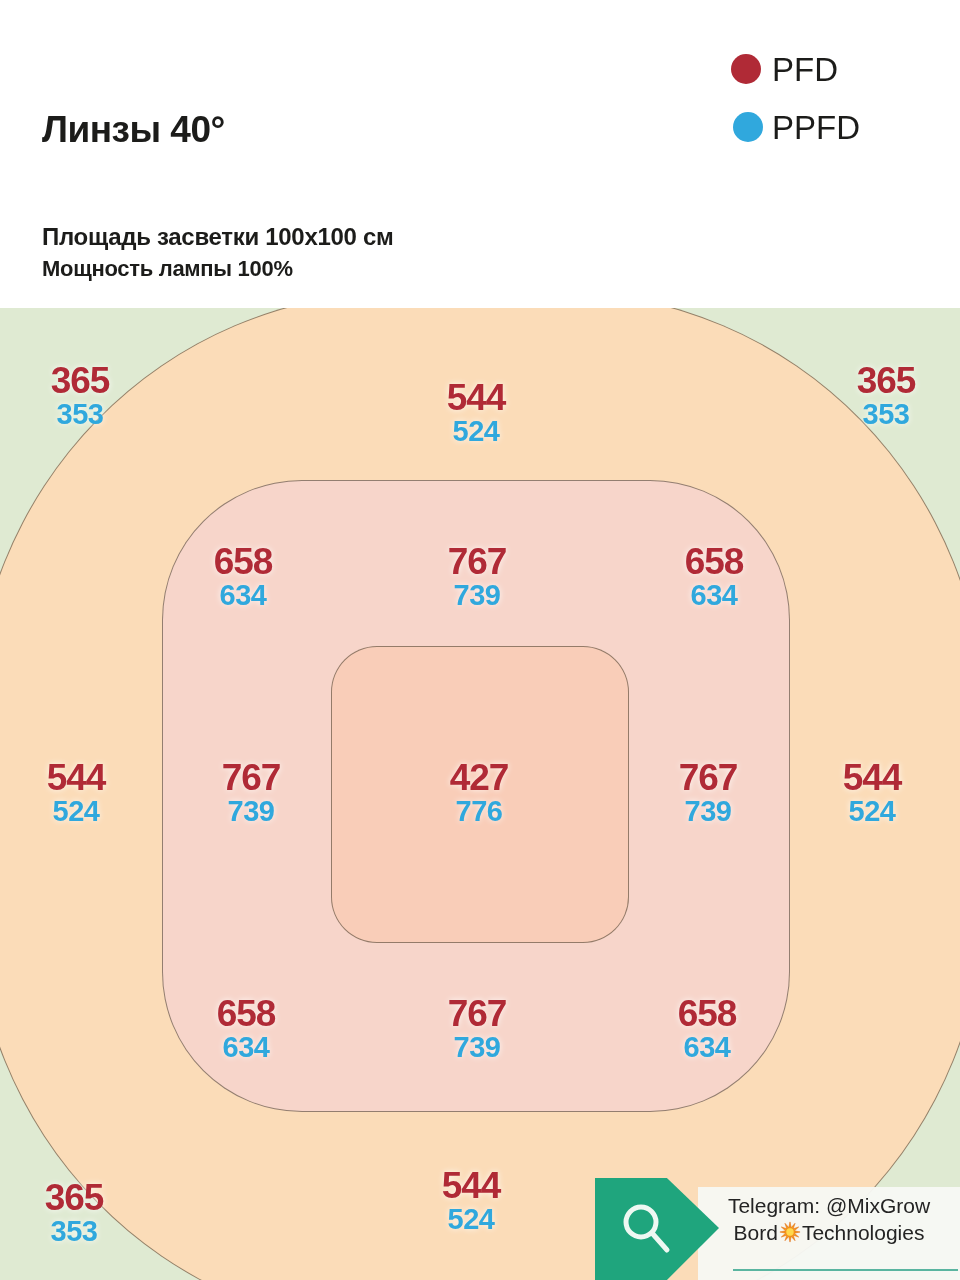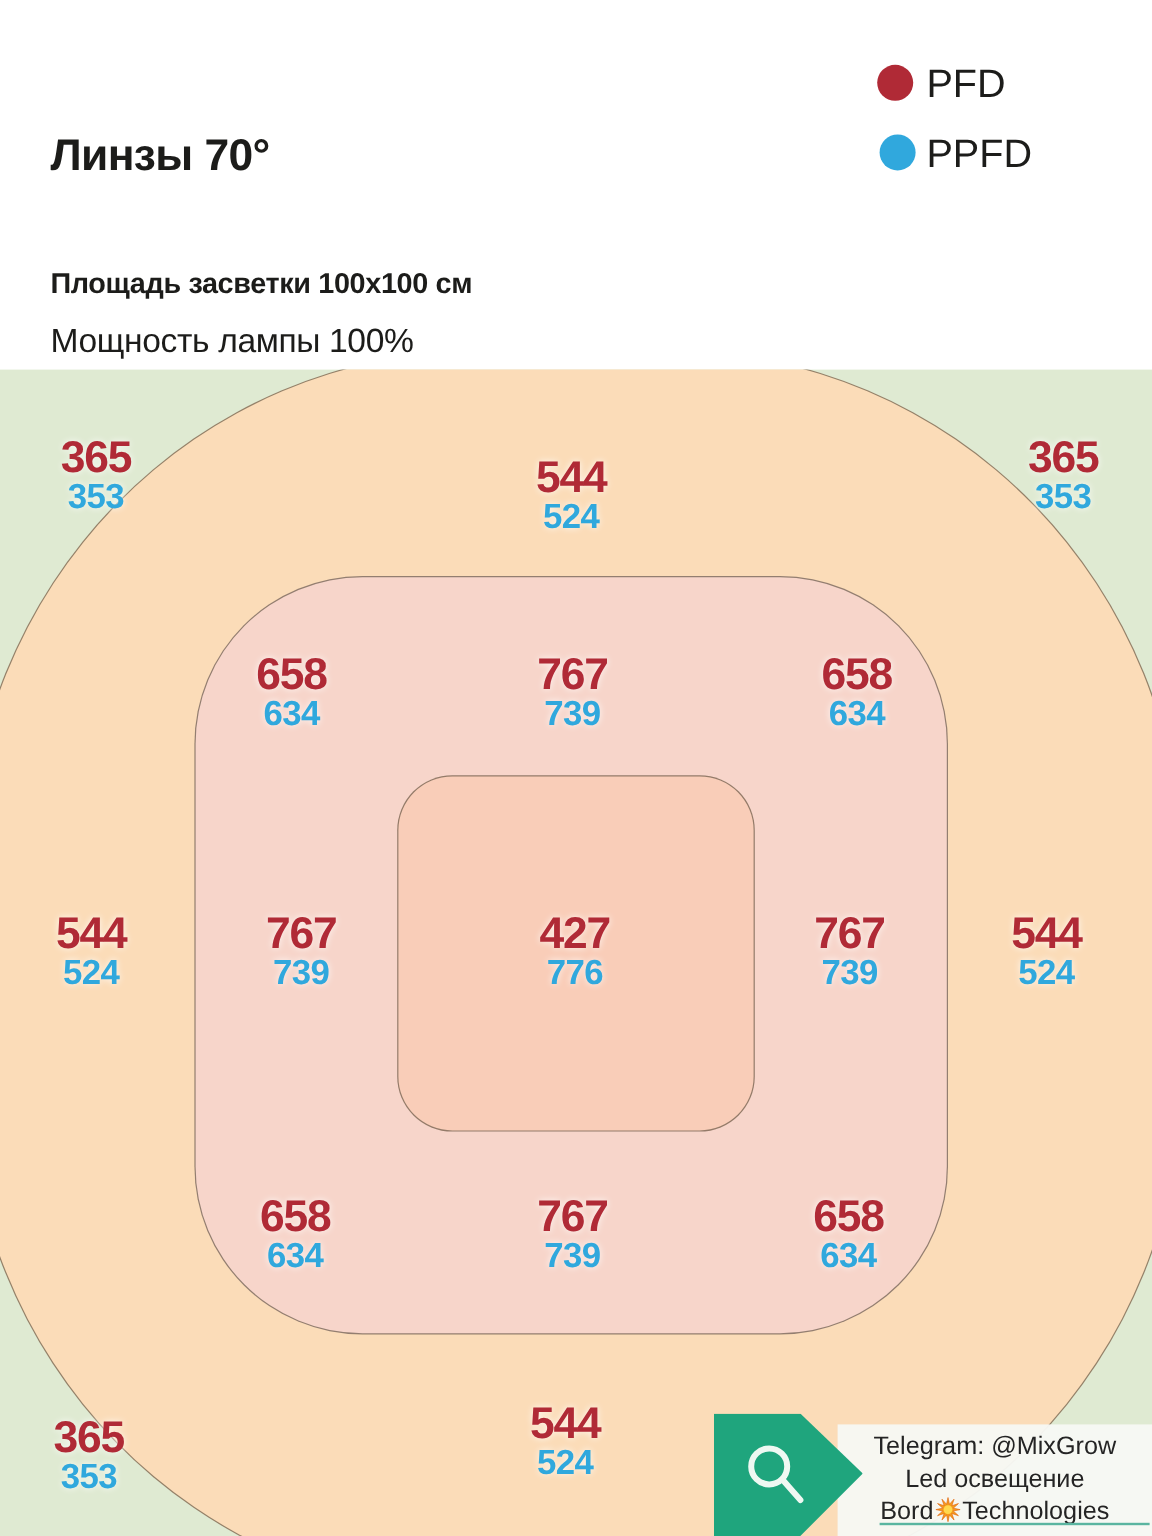--- a/index.html
+++ b/index.html
@@ -8,21 +8,21 @@
     background:#ffffff;
     font-family:"Liberation Sans","DejaVu Sans",sans-serif;
     color:#1c1c1a;
   }
   
   .header{position:absolute;left:0;top:0;width:960px;height:308px;background:#ffffff;}
   .title{position:absolute;left:42px;top:40px;font-size:52px;font-weight:700;letter-spacing:-1px;}
   .sub1{position:absolute;left:42px;top:109px;font-size:37px;font-weight:700;letter-spacing:-0.5px;}
   .sub2{position:absolute;left:42px;top:159px;font-size:37px;font-weight:700;letter-spacing:-0.5px;}
   .det1{position:absolute;left:42px;top:223px;font-size:24px;font-weight:700;letter-spacing:-0.3px;text-align:center;}
-  .det2{position:absolute;left:42px;top:268px;font-size:28px;font-weight:400;letter-spacing:-0.3px;}
+  .det2{position:absolute;left:42px;top:256px;font-size:22px;font-weight:700;letter-spacing:-0.3px;}
   
   .legend-dot{position:absolute;width:30px;height:30px;border-radius:50%;}
   .dot-pfd{left:731px;top:54px;}
   .dot-ppfd{left:733px;top:112px;}
   .legend-label{position:absolute;font-size:33px;font-weight:400;color:#1c1c1a;}
   .lbl-pfd{left:772px;top:51px;}
   .lbl-ppfd{left:772px;top:109px;}
   
   .map{position:absolute;left:0;top:308px;width:960px;height:972px;overflow:hidden;}
   .zone{position:absolute;border:1px solid rgba(80,68,52,0.6);box-sizing:border-box;}
@@ -48,21 +48,21 @@
               font-size:21px;line-height:27px;color:#242424;font-weight:400;}
   .badge-tag{position:absolute;left:595px;top:870px;width:124px;height:102px;
              clip-path:polygon(0 0,58% 0,100% 49%,58% 100%,0 100%);}
   .badge-underline{position:absolute;left:733px;top:961px;width:225px;height:2px;}
   .burst{display:inline-block;vertical-align:-3px;margin:0 1px;}
 </style>
 </head>
 <body>
 
 <div class="header">
-  <div class="sub1">Линзы 70°</div>
+  <div class="sub1">Линзы 40°</div>
   <div class="det1">Площадь засветки 100x100 см</div>
   <div class="det2">Мощность лампы 100%</div>
 
   <span class="legend-dot dot-pfd" style="background-color: rgb(176, 42, 54);"></span>
   <span class="legend-label lbl-pfd">PFD</span>
   <span class="legend-dot dot-ppfd" style="background-color: rgb(48, 168, 221);"></span>
   <span class="legend-label lbl-ppfd">PPFD</span>
 </div>
 
 <div class="map" style="background-color: rgb(223, 234, 210);">
@@ -136,21 +136,20 @@
     <span class="ppfd-val" style="color: rgb(48, 168, 221);">353</span>
   </div>
   <div class="cell c-bc">
     <span class="pfd-val" style="color: rgb(176, 42, 54);">544</span>
     <span class="ppfd-val" style="color: rgb(48, 168, 221);">524</span>
   </div>
 
   <div class="badge-panel">
     <div class="badge-text">
       <div>Telegram: @MixGrow</div>
-      <div>Led освещение</div>
       <div><span>Bord</span><svg class="burst" width="22" height="22" viewBox="0 0 24 24">
             <polygon points="23,12 16.8,13.3 21.5,17.5 15.5,15.5 17.5,21.5 13.3,16.8 12,23 10.7,16.8 6.5,21.5 8.5,15.5 2.5,17.5 7.2,13.3 1,12 7.2,10.7 2.5,6.5 8.5,8.5 6.5,2.5 10.7,7.2 12,1 13.3,7.2 17.5,2.5 15.5,8.5 21.5,6.5 16.8,10.7" fill="#f59b1e" stroke="#e2680f" stroke-width="0.6"></polygon>
             <circle cx="12" cy="12" r="4" fill="#ffd84d"></circle>
           </svg><span>Technologies</span></div>
     </div>
   </div>
   <div class="badge-tag" style="background-color: rgb(31, 165, 125);">
     <svg width="124" height="102" viewBox="0 0 124 102">
       <circle cx="46" cy="44" r="15" fill="none" stroke="#eef8f2" stroke-width="5"></circle>
       <line x1="57" y1="55" x2="72" y2="72" stroke="#eef8f2" stroke-width="5" stroke-linecap="round"></line>

